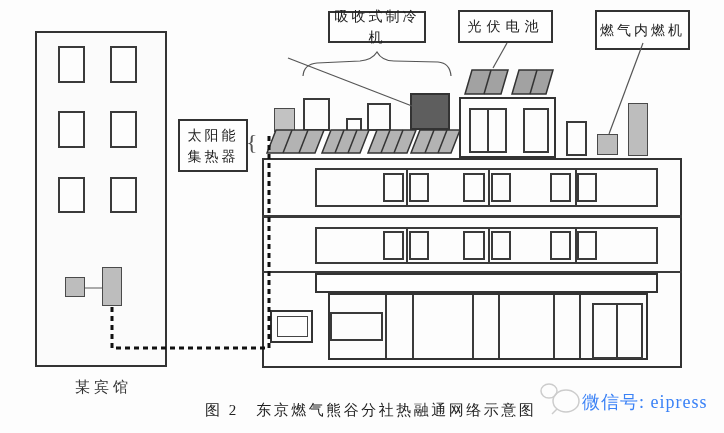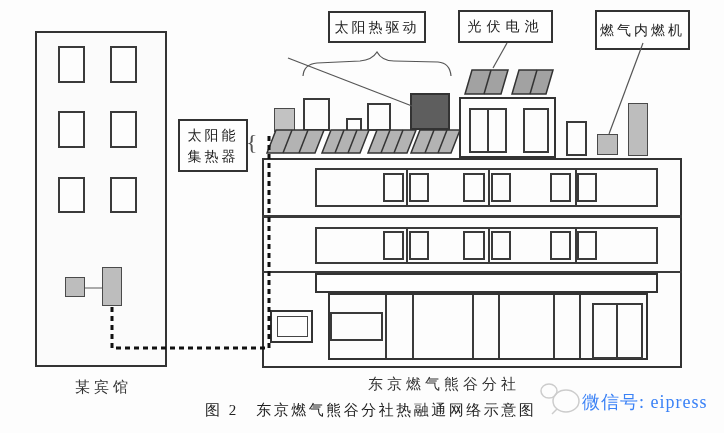--- a/index.html
+++ b/index.html
@@ -94,21 +94,21 @@
   <div class="abs outline" style="left:459px;top:97px;width:97px;height:61px;background:#fefefe;"></div>
   <div class="abs win" style="left:469px;top:108px;width:38px;height:45px;"></div>
   <div class="abs vline" style="left:487px;top:110px;width:2px;height:41px;"></div>
   <div class="abs win" style="left:523px;top:108px;width:26px;height:45px;"></div>
 
   <div class="abs win" style="left:566px;top:121px;width:21px;height:35px;"></div>
   <div class="abs gray-equip" style="left:597px;top:134px;width:21px;height:21px;"></div>
   <div class="abs gray-equip" style="left:628px;top:103px;width:20px;height:53px;"></div>
 
   <div class="abs callout" style="left:328px;top:11px;width:98px;height:32px;">
-    <span>太阳热驱动</span>
+    <span>吸收式制冷机</span>
   </div>
   <div class="abs callout" style="left:458px;top:10px;width:95px;height:33px;letter-spacing:5px;">
     <span>光伏电池</span>
   </div>
   <div class="abs callout" style="left:595px;top:10px;width:95px;height:40px;">
     <span>燃气内燃机</span>
   </div>
   <div class="abs callout" style="left:178px;top:119px;width:70px;height:53px;">
     <span>太阳能</span>
     <span>集热器</span>
@@ -150,17 +150,16 @@
     <polyline points="112,307 112,348 269,348 269,133" fill="none" stroke="#111" stroke-width="3" stroke-dasharray="5,4"></polyline>
 
     <g stroke="#cccccc" stroke-width="1.5" fill="none">
       <ellipse cx="566" cy="401" rx="13" ry="11"></ellipse>
       <ellipse cx="549" cy="391" rx="8" ry="7"></ellipse>
       <line x1="557" y1="409" x2="552" y2="414"></line>
     </g>
   </svg>
 
   <div class="abs bldg-label" style="left:75px;top:378px;">某宾馆</div>
-  <div class="abs bldg-label" style="left:368px;top:375px;">东京燃气熊谷分社</div>
   <div class="abs caption" style="left:205px;top:401px;">图 2　东京燃气熊谷分社热融通网络示意图</div>
   <div class="abs watermark-text" style="left:582px;top:390px;">微信号: eipress</div>
 
 </div>
 
 </body></html>

